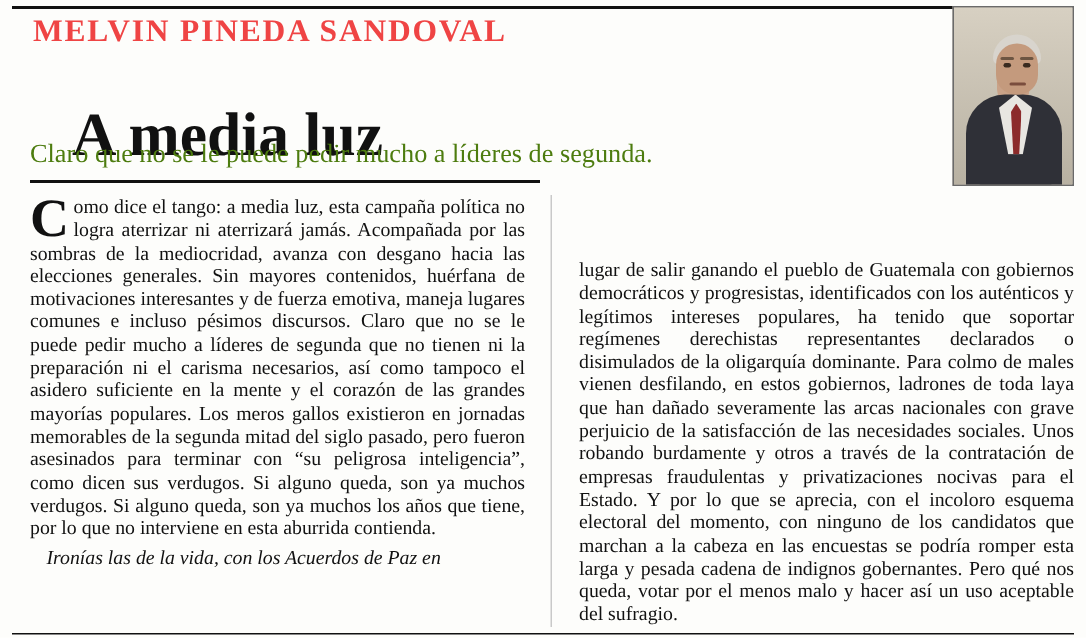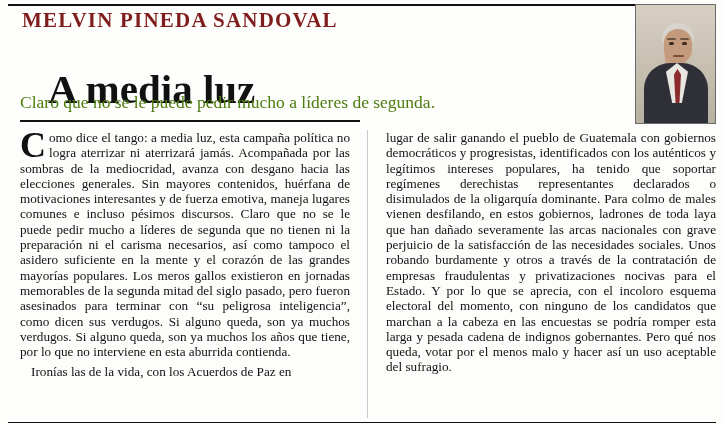--- a/index.html
+++ b/index.html
@@ -30,21 +30,21 @@
     background: #111;
   }
   .author {
     position: absolute;
     left: 22px;
     top: 8px;
     font-family: "Liberation Serif", serif;
     font-weight: bold;
     font-size: 21px;
     letter-spacing: 1.2px;
-    color: #7f1d1d;
+    color: #ef4444;
     text-transform: uppercase;
     white-space: nowrap;
   }
   .headline {
     position: absolute;
     left: 20px;
     top: 40px;
     font-family: "Liberation Serif", serif;
     font-weight: bold;
     font-size: 41px;
@@ -187,23 +187,23 @@
     top: 0;
     width: 330px;
     font-family: "Liberation Serif", serif;
     font-size: 13.2px;
     line-height: 15.3px;
     text-align: justify;
     color: #111;
     hyphens: auto;
   }
   .col.left { left: 0px; }
-  .col.right { left: 366px; }
+  .col.right { left: 366px; margin-top: 42px; }
   .col p { margin: 0 0 0 0; text-indent: 0; }
-  .col p + p { margin-top: 5px; text-indent: 11px; }
+  .col p + p { margin-top: 5px; text-indent: 11px; font-style: italic; }
   .dropcap {
     float: left;
     font-family: "Liberation Serif", serif;
     font-weight: bold;
     font-size: 36px;
     line-height: 29px;
     padding: 1px 3px 0 0;
     color: #111;
   }
   .bottom-rule {

